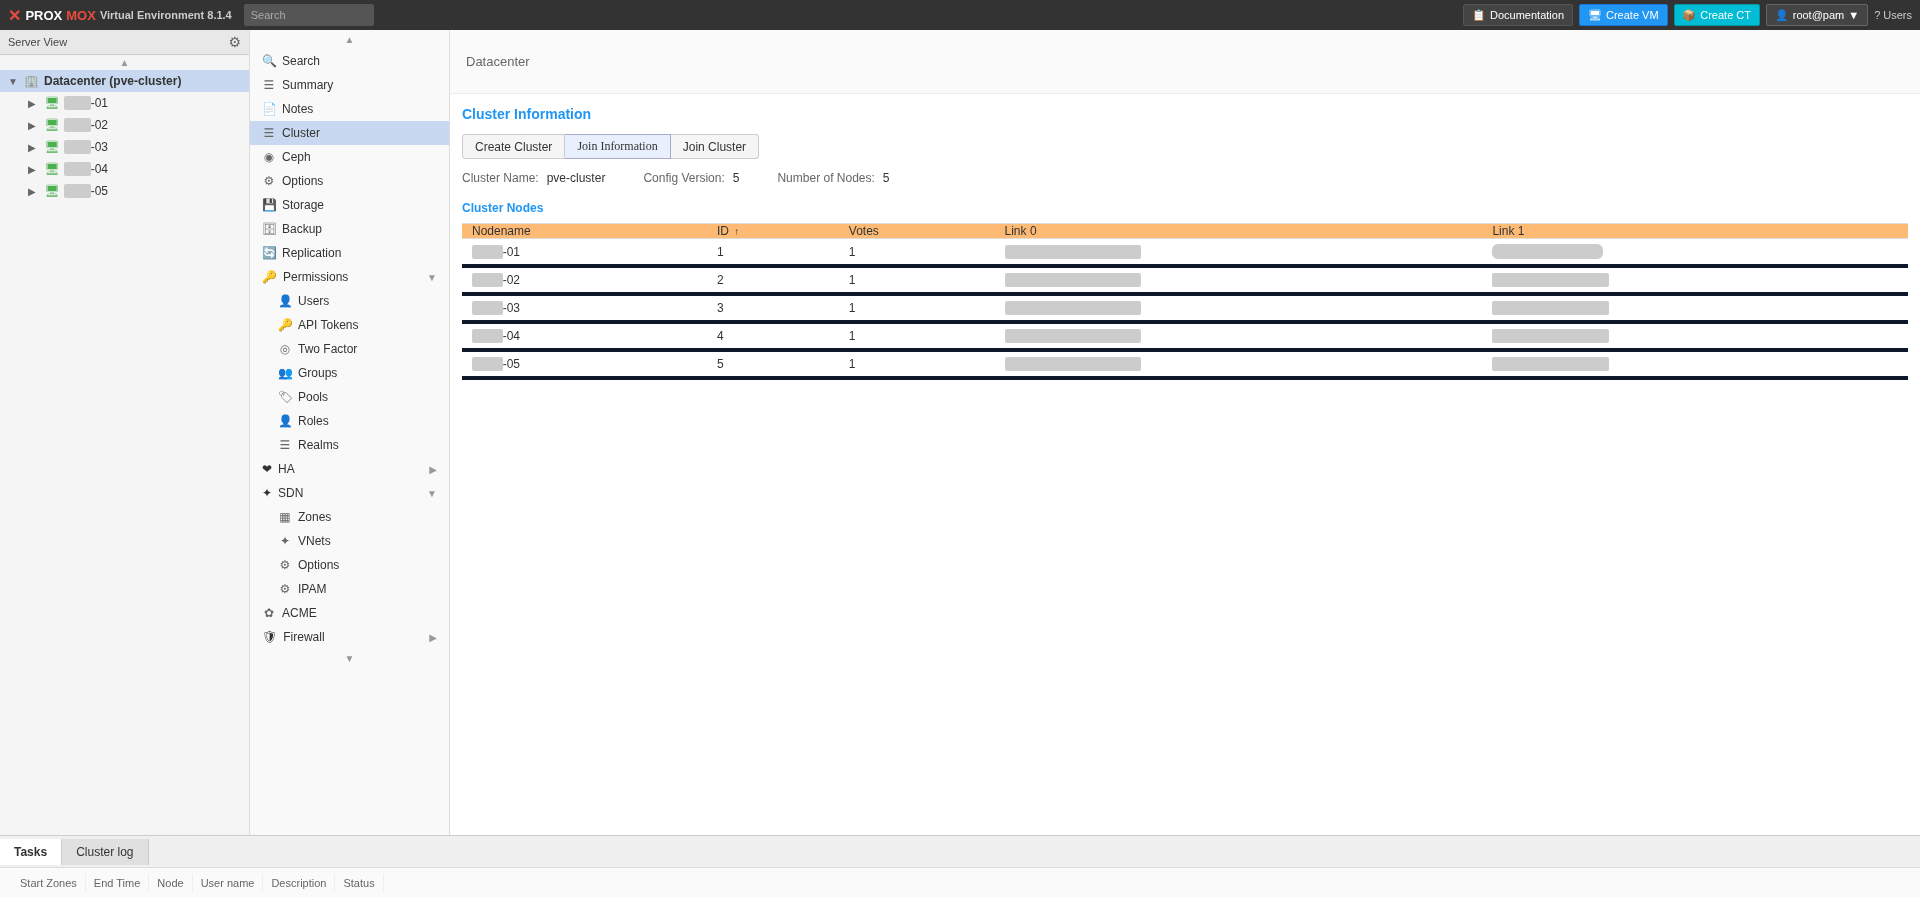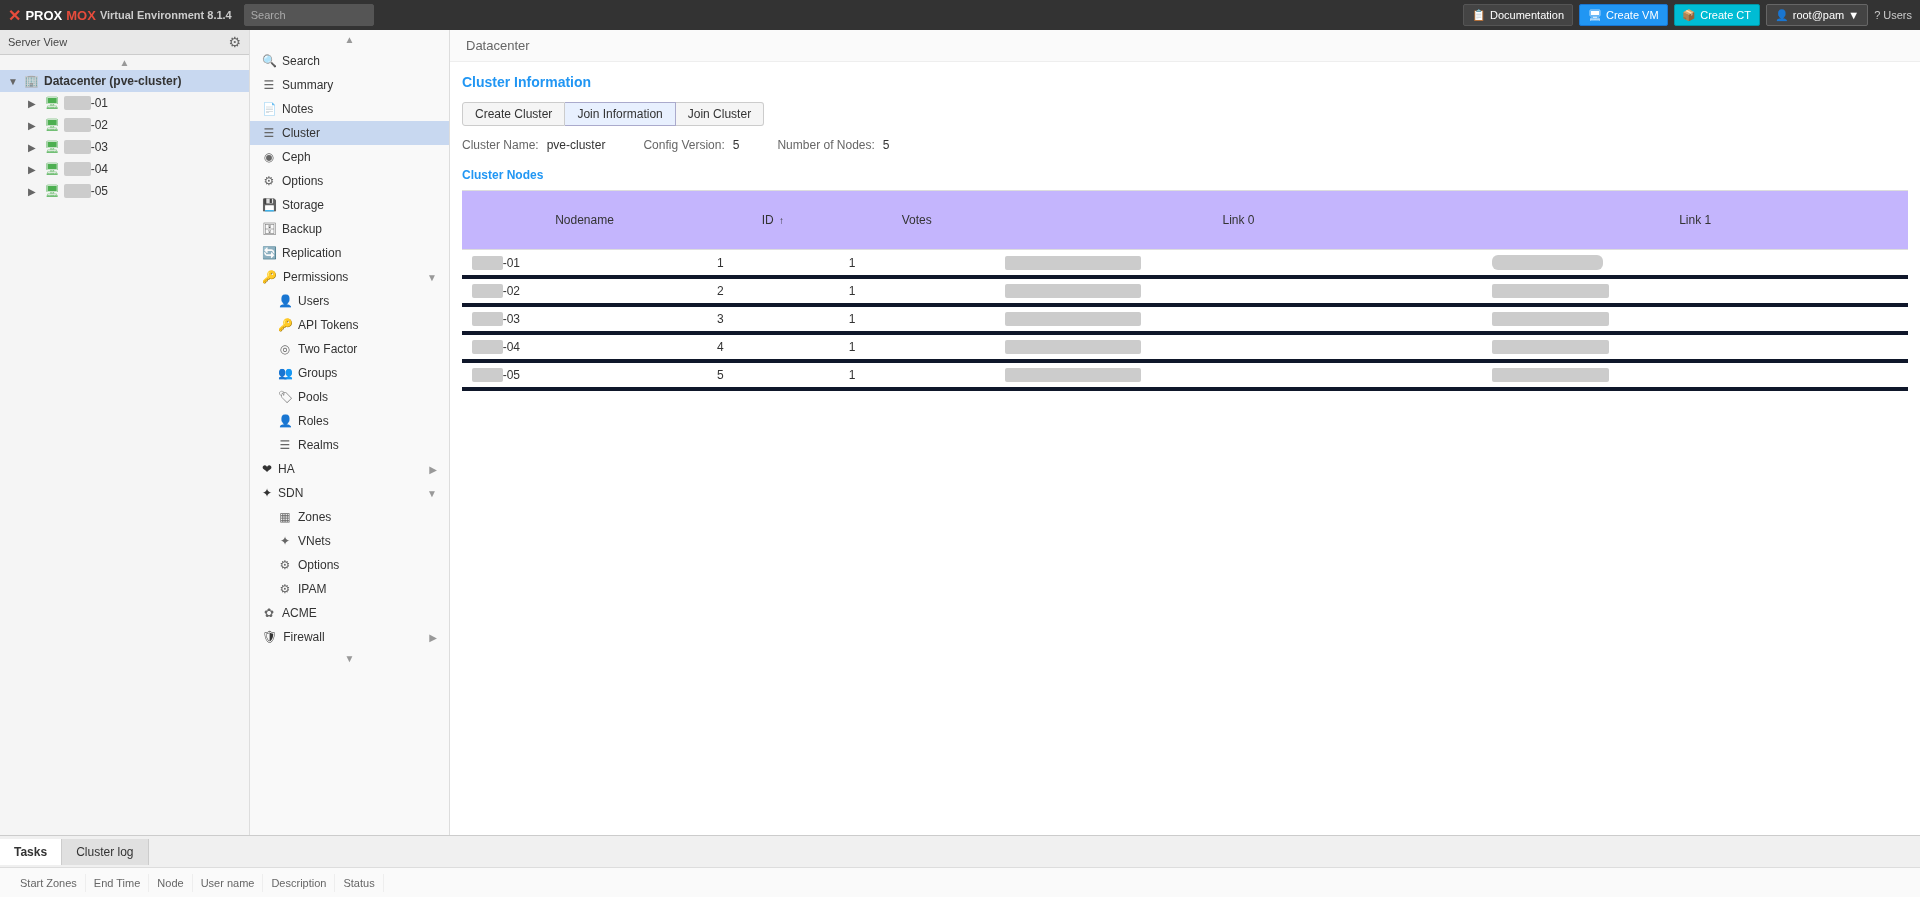--- a/index.html
+++ b/index.html
@@ -45,39 +45,39 @@
     .nav-section-header { display: flex; align-items: center; justify-content: center; padding: 4px; color: #999; font-size: 10px; cursor: pointer; }
     .nav-item { display: flex; align-items: center; gap: 6px; padding: 5px 12px; cursor: pointer; font-size: 12px; color: #333; }
     .nav-item.active { background: #c8d8f0; }
     .nav-item.sub { padding-left: 28px; }
     .nav-item .nav-icon { width: 14px; color: #666; text-align: center; }
     .nav-group { display: flex; align-items: center; gap: 6px; padding: 5px 12px; cursor: pointer; font-size: 12px; color: #333; }
     .nav-group .expand-arrow { margin-left: auto; font-size: 10px; color: #999; }
 
     
     .content-area { flex: 1; display: flex; flex-direction: column; background: white; overflow: hidden; }
-    .content-header { padding: 8px 16px; font-size: 13px; color: #666; border-bottom: 1px solid #eee; background: #fafafa; }
+    .content-header { padding: 24px 16px; font-size: 13px; color: #666; border-bottom: 1px solid #eee; background: #fafafa; }
     .content-body { flex: 1; overflow-y: auto; padding: 12px; }
     .section-title { font-size: 14px; color: #2196F3; font-weight: bold; margin-bottom: 12px; }
     .cluster-info-row { display: flex; align-items: center; gap: 38px; margin-bottom: 16px; font-size: 12px; }
     .info-field { display: flex; align-items: center; gap: 8px; }
     .info-label { color: #666; }
     .info-value { color: #333; font-weight: normal; }
 
     
     .tab-bar { display: flex; gap: 0; margin-bottom: 12px; }
     .tab-btn { padding: 4px 12px; font-size: 12px; border: 1px solid #ccc; background: #f5f5f5; cursor: pointer; color: #333; }
     .tab-btn:first-child { border-radius: 3px 0 0 3px; }
     .tab-btn:last-child { border-radius: 0 3px 3px 0; }
-    .tab-btn.active { background: white; border-bottom-color: white; color: #333; font-weight: normal; background: #e8f0fe; border-color: #aac; }
+    .tab-btn.active { background: white; border-bottom-color: white; color: #333; font-weight: normal; background: #e8f0fe; border-color: #aac; font-family: Liberation Serif, serif; }
     .tab-btn + .tab-btn { border-left: none; }
 
     
     .data-table { width: 100%; border-collapse: collapse; font-size: 12px; }
-    .data-table th { background: #c4b5fd; padding: 22px 10px; text-align: center; border-bottom: 1px solid #ddd; border-top: 1px solid #ddd; font-weight: normal; color: #333; }
+    .data-table th { background: #fdba74; padding: 0 10px; text-align: left; border-bottom: 1px solid #ddd; border-top: 1px solid #ddd; font-weight: normal; color: #333; }
     .data-table td { padding: 5px 10px; border-bottom: 4px solid #0f172a; }
     .cluster-nodes-title { font-size: 12px; color: #2196F3; font-weight: bold; margin-bottom: 8px; }
     .sort-arrow { font-size: 10px; margin-left: 2px; }
 
     
     .bottom-bar { height: 32px; background: #f0f0f0; border-top: 1px solid #ccc; display: flex; align-items: center; padding: 0; flex-shrink: 0; }
     .bottom-tab { padding: 6px 14px; font-size: 12px; cursor: pointer; border-right: 1px solid #ccc; background: #e0e0e0; }
     .bottom-tab.active { background: white; font-weight: bold; }
     .bottom-content { height: 30px; background: #fafafa; border-top: 1px solid #ddd; display: flex; align-items: center; padding: 0 12px; flex-shrink: 0; }
     .bottom-col-header { font-size: 11px; color: #666; padding: 3px 8px; border-right: 1px solid #eee; }

